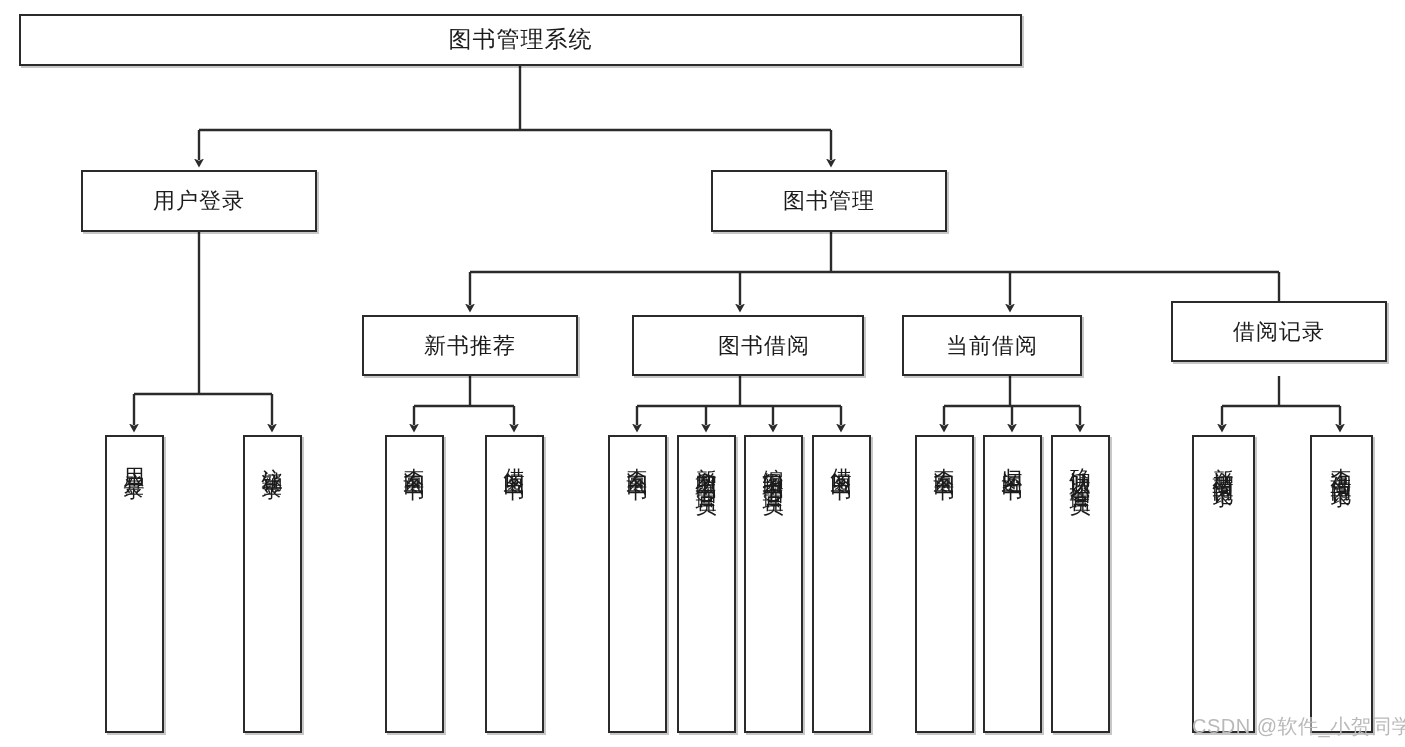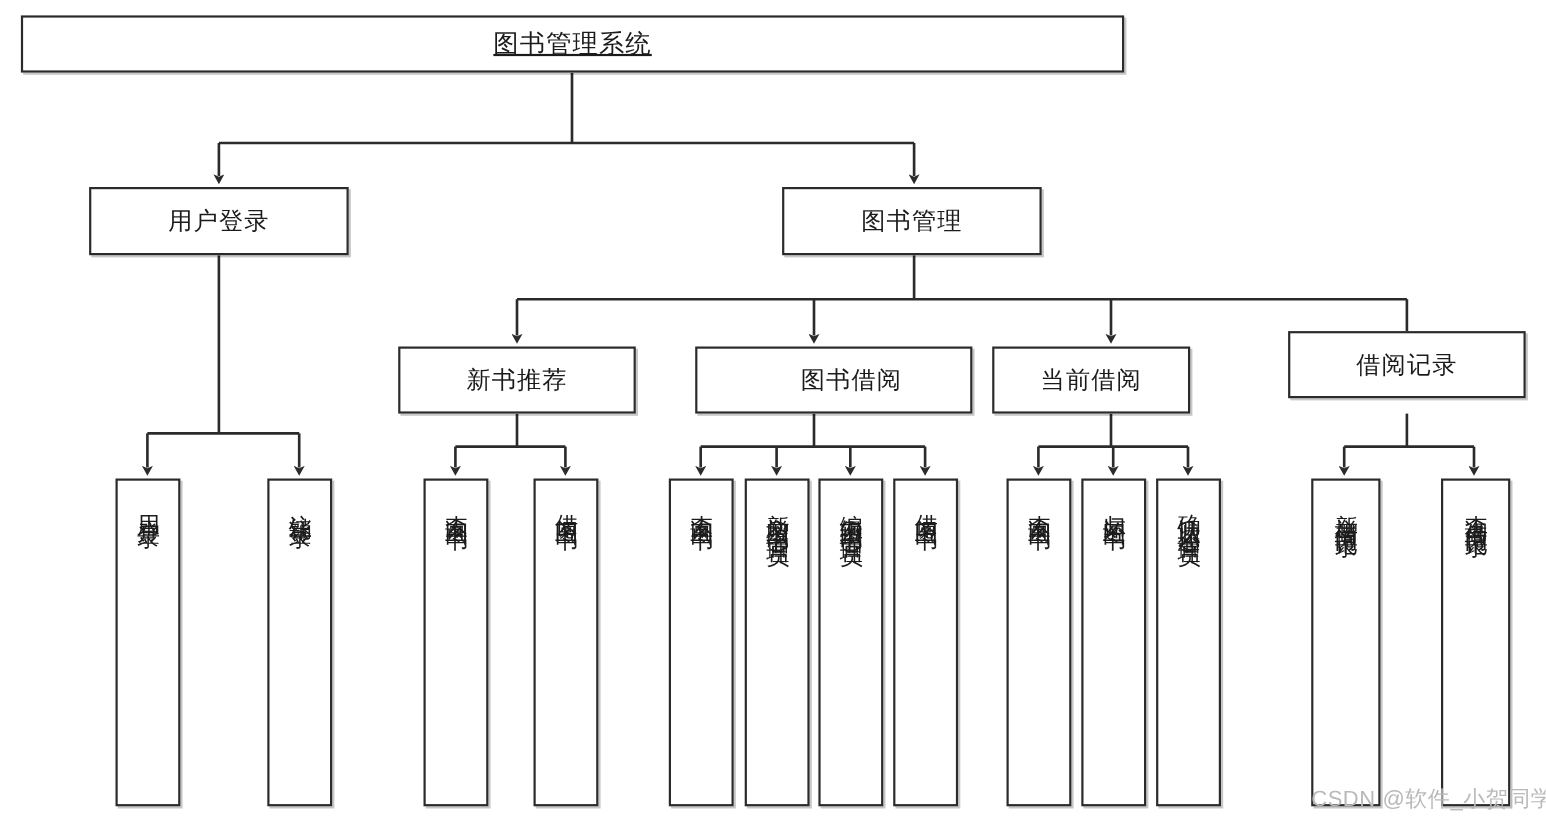--- a/index.html
+++ b/index.html
@@ -25,21 +25,21 @@
     color:#1b1b1b;
   }
   .node .label{
     display:block;
     text-align:center;
     line-height:1.18;
     letter-spacing:1px;
   }
   
   .h-node .label{font-size:22px;}
-  .root .label{font-size:23px;text-decoration:underline;}
+  .root .label{font-size:23px;}
 
   
   .leaf{
     align-items:flex-start;
     padding-top:14px;
   }
   .leaf .label{
     writing-mode:vertical-rl;
     text-orientation:upright;
     font-size:21px;
@@ -119,21 +119,21 @@
   <div class="node h-node" style="left:81px;top:170px;width:236px;height:62px;">
     <span class="label">用户登录</span>
   </div>
   <div class="node h-node" style="left:362px;top:315px;width:216px;height:61px;">
     <span class="label">新书推荐</span>
   </div>
 
   <div class="node h-node" style="left:711px;top:170px;width:236px;height:62px;">
     <span class="label">图书管理</span>
   </div>
-  <div class="node h-node" style="left:632px;top:315px;width:252px;height:61px;padding-left:32px;">
+  <div class="node h-node" style="left:632px;top:315px;width:232px;height:61px;padding-left:32px;">
     <span class="label">图书借阅</span>
   </div>
   <div class="node h-node" style="left:902px;top:315px;width:180px;height:61px;">
     <span class="label">当前借阅</span>
   </div>
   <div class="node h-node" style="left:1171px;top:301px;width:216px;height:61px;">
     <span class="label">借阅记录</span>
   </div>
 
   <div class="node leaf" style="left:105px;top:435px;width:59px;height:298px;">

